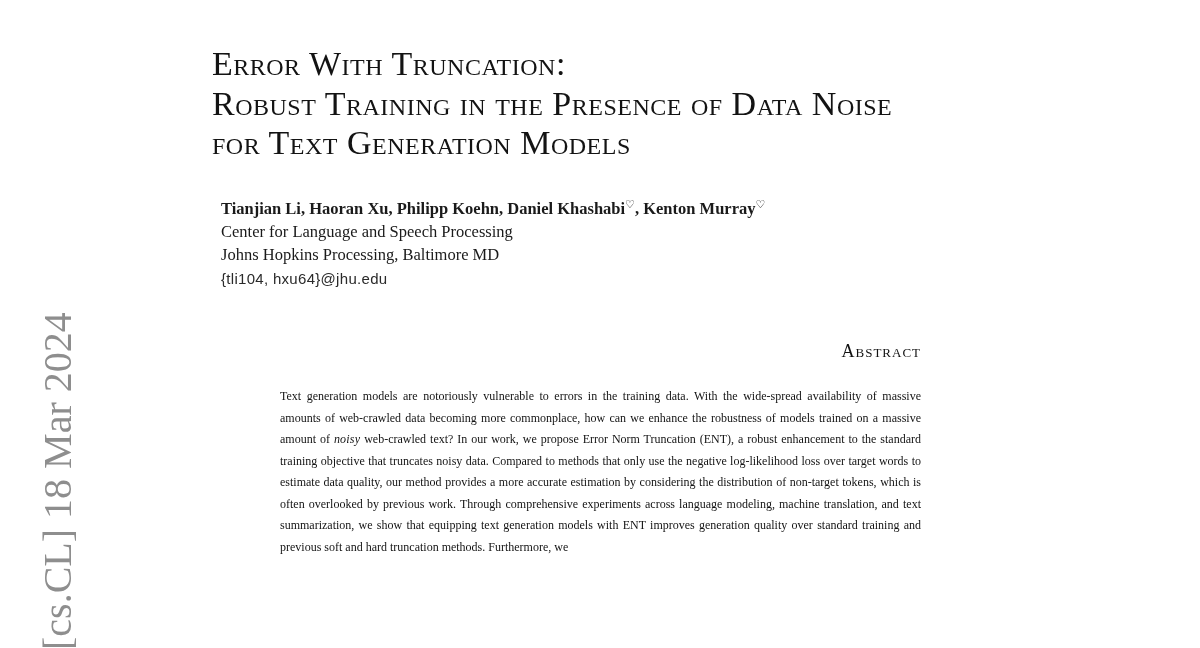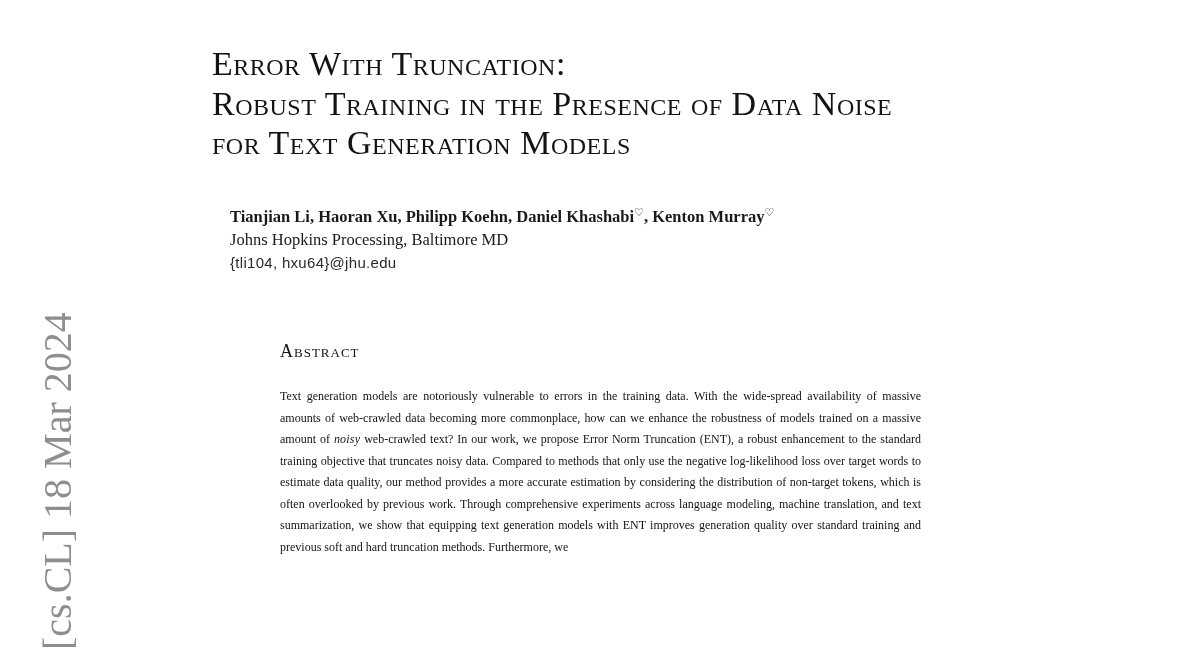--- a/index.html
+++ b/index.html
@@ -39,26 +39,25 @@
     font-size: 34px;
     line-height: 39.5px;
     font-variant: small-caps;
     letter-spacing: 0.5px;
     color: #131313;
   }
 
   
   .author-block {
     position: absolute;
-    left: 230px;
+    left: 221px;
     top: 197px;
     font-size: 16.5px;
     line-height: 23.2px;
     color: #1a1a1a;
-    margin-top: 8px;
   }
   .author-names { font-weight: bold; }
   .author-sup {
     font-size: 11px;
     vertical-align: super;
     line-height: 0;
     font-family: "DejaVu Sans", sans-serif;
     font-weight: normal;
   }
   .author-email {
@@ -67,21 +66,21 @@
     letter-spacing: 0.3px;
     color: #2a2a2a;
   }
 
   
   .abstract-heading {
     position: absolute;
     left: 280px;
     top: 341px;
     width: 641px;
-    text-align: left;
+    text-align: right;
     font-variant: small-caps;
     font-size: 18px;
     letter-spacing: 1px;
     color: #131313;
   }
   .abstract-body {
     position: absolute;
     left: 280px;
     top: 386px;
     width: 641px;
@@ -100,20 +99,21 @@
 <div class="title-block">
   <div>Error With Truncation:</div>
   <div>Robust Training in the Presence of Data Noise</div>
   <div>for Text Generation Models</div>
 </div>
 
 <div class="author-block">
   <div class="author-names">
     <span>Tianjian Li, Haoran Xu, Philipp Koehn, Daniel Khashabi</span><span class="author-sup">♡</span><span>, Kenton Murray</span><span class="author-sup">♡</span>
   </div>
+  <div>Center for Language and Speech Processing</div>
   <div>Johns Hopkins Processing, Baltimore MD</div>
   <div class="author-email">{tli104, hxu64}@jhu.edu</div>
 </div>
 
 <div class="abstract-heading">Abstract</div>
 
 <div class="abstract-body">
   <span>Text generation models are notoriously vulnerable to errors in the training data. With the wide-spread availability of massive amounts of web-crawled data becoming more commonplace, how can we enhance the robustness of models trained on a massive amount of </span><i>noisy</i><span> web-crawled text? In our work, we propose Error Norm Truncation (ENT), a robust enhancement to the standard training objective that truncates noisy data. Compared to methods that only use the negative log-likelihood loss over target words to estimate data quality, our method provides a more accurate estimation by considering the distribution of non-target tokens, which is often overlooked by previous work. Through comprehensive experiments across language modeling, machine translation, and text summarization, we show that equipping text generation models with ENT improves generation quality over standard training and previous soft and hard truncation methods. Furthermore, we</span>
 </div>
 

